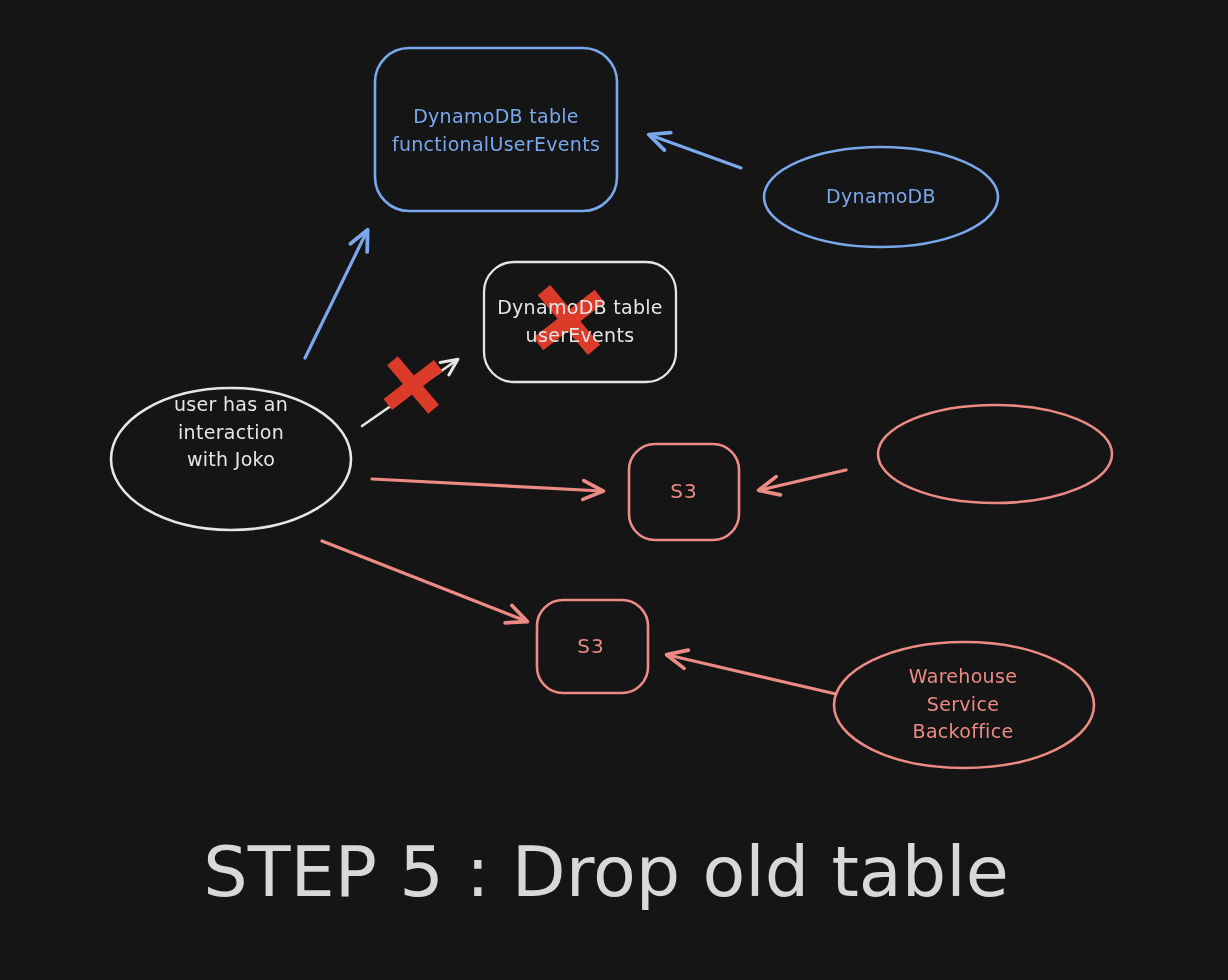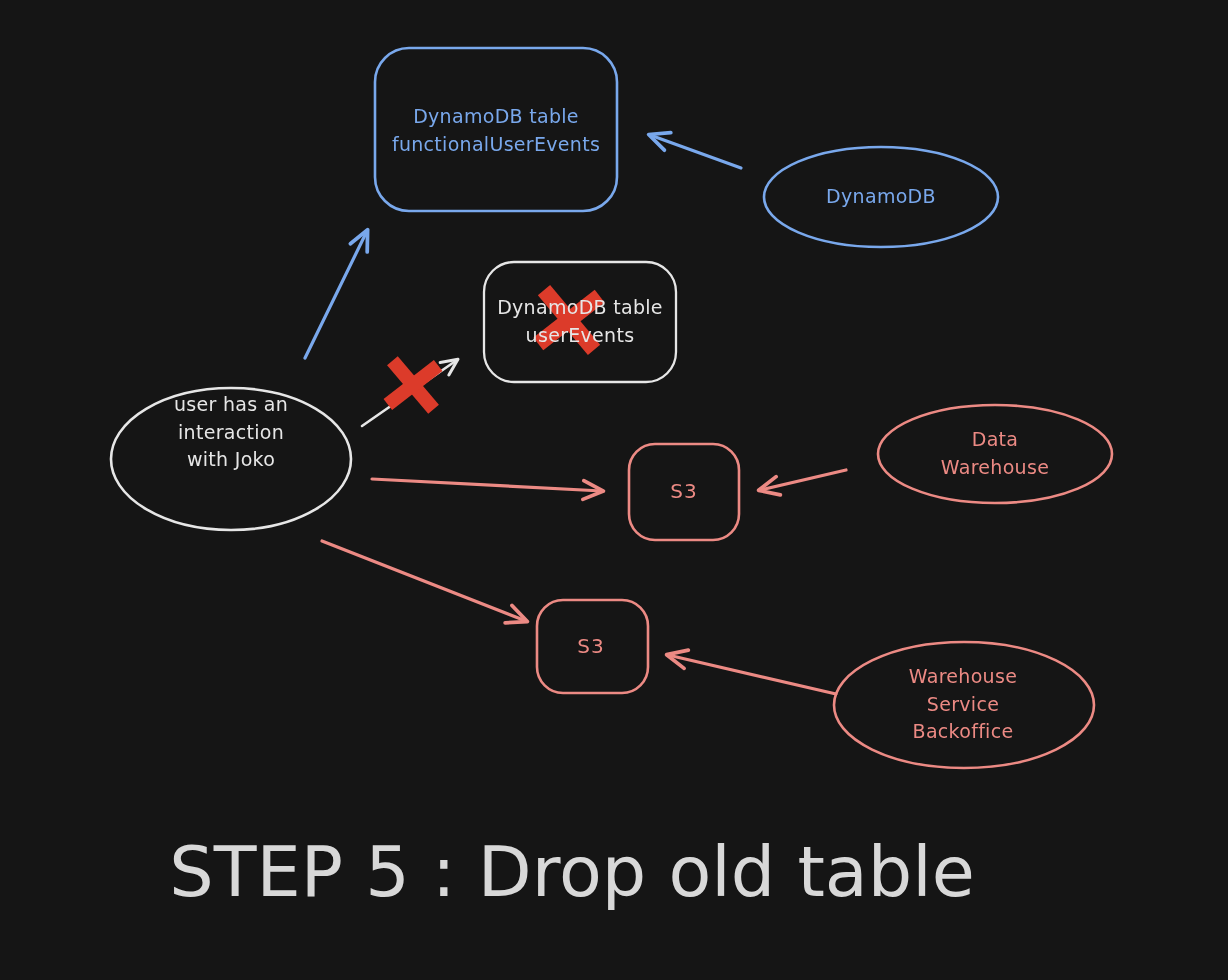--- a/index.html
+++ b/index.html
@@ -31,21 +31,21 @@
   }
   .label.blue   { color: #79a8ec; }
   .label.white  { color: #e6e6e6; }
   .label.salmon { color: #ec8a84; }
   .label.s3 {
     font-size: 20px;
     letter-spacing: 1px;
   }
   #title {
     position: absolute;
-    left: 572px;
+    left: 606px;
     top: 872px;
     transform: translate(-50%, -50%);
     white-space: nowrap;
     color: #d8d8d8;
     font-size: 70px;
     letter-spacing: 0px;
   }
 </style>
 </head>
 <body>
@@ -100,22 +100,20 @@
 
   <div class="label white" style="left:580px; top:322px;">DynamoDB table
 userEvents</div>
 
   <div class="label white" style="left:231px; top:432px;">user has an
 interaction
 with Joko</div>
 
   <div class="label salmon s3" style="left:684px; top:491px;">S3</div>
 
-  <div class="label salmon" style="left:995px; top:454px;">Data
-Warehouse</div>
 
   <div class="label salmon s3" style="left:591px; top:646px;">S3</div>
 
   <div class="label salmon" style="left:963px; top:704px;">Warehouse Service
 Backoffice</div>
 
   <div id="title">STEP 5 : Drop old table</div>
 
 </div>
 

